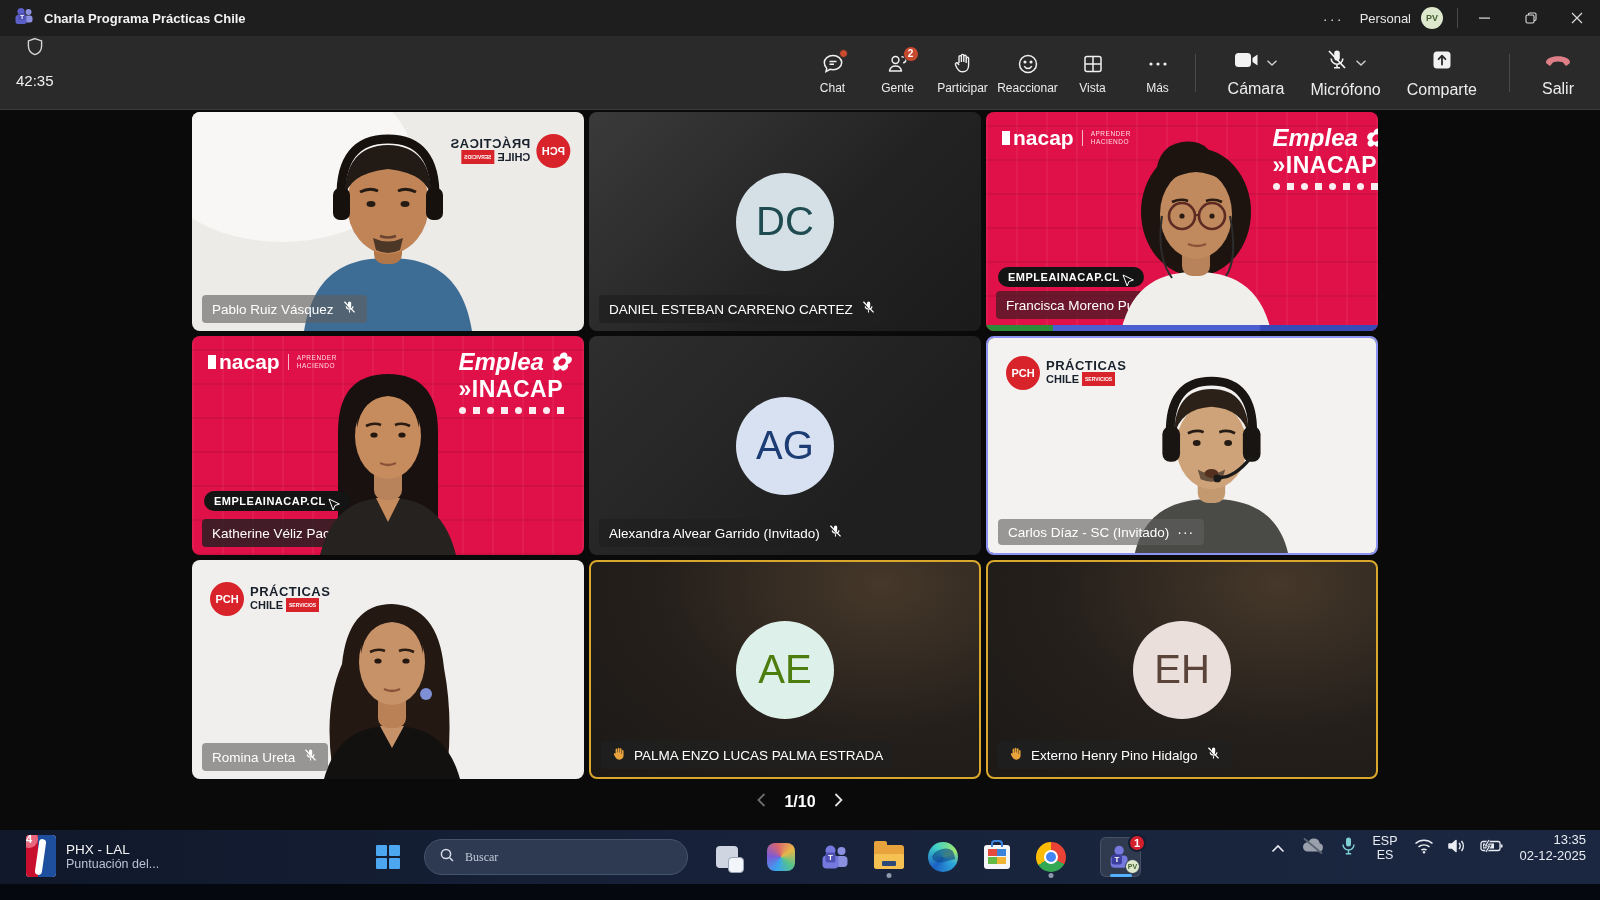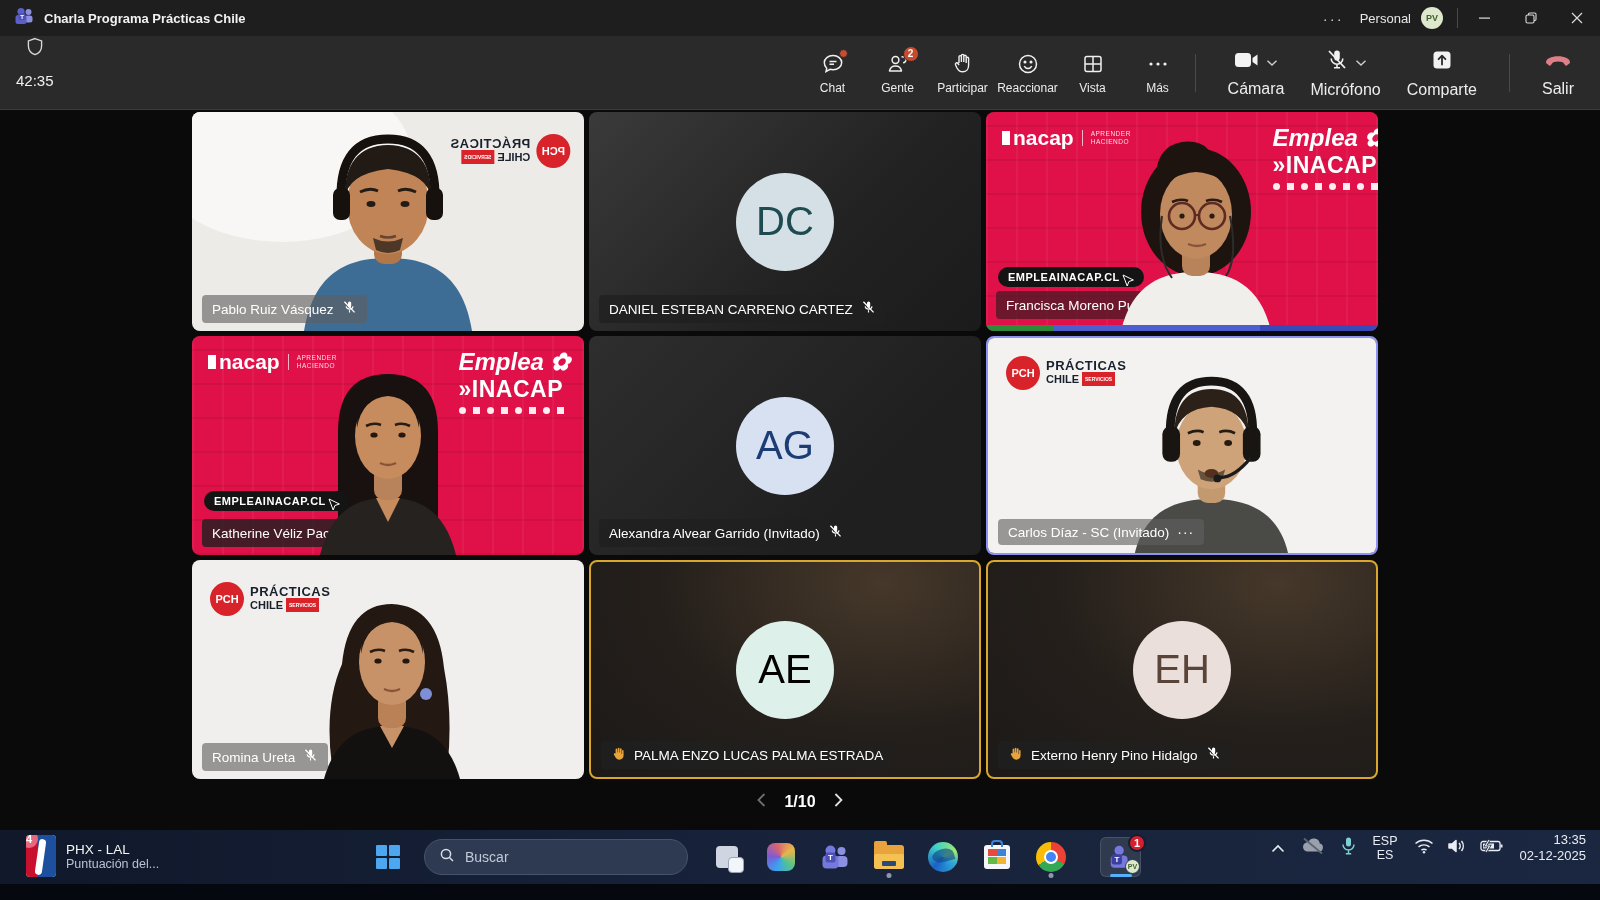--- a/index.html
+++ b/index.html
@@ -112,22 +112,22 @@
   .nba-red { position:absolute; left:0; top:0; width:40%; height:100%; background:#c8102e; }
   .nba-stripe { position:absolute; left:11px; top:4px; width:7px; height:36px; background:#fff; border-radius:4px; transform:rotate(8deg); }
   .nba-badge { position:absolute; top:-5px; left:-6px; width:18px; height:18px; border-radius:50%;
     background:#e8677d; color:#fff; font-size:11px; font-weight:bold; display:flex; align-items:center; justify-content:center; }
   .widget-title { font-size:13.5px; color:#f4f4f4; }
   .widget-sub { font-size:12.5px; color:#b9c2d0; }
   .startbtn { position:absolute; left:370px; top:10px; width:36px; height:34px; display:flex;
     align-items:center; justify-content:center; }
   .searchpill { position:absolute; left:424px; top:9px; width:264px; height:36px; border-radius:18px;
     background:#2e3a52; border:1px solid #46536d; display:flex; align-items:center; gap:10px; padding:0 14px; }
-  .searchpill input { background:transparent; border:none; outline:none; color:#0ea5e9; font-size:14px;
-    width:180px; font-family:Liberation Sans, sans-serif; }
+  .searchpill input { background:transparent; border:none; outline:none; color:#0ea5e9; font-size:12px;
+    width:180px; font-family:Liberation Serif, serif; }
   .searchpill input::placeholder { color:#c2cad8; }
   .tk-icons { position:absolute; left:706px; top:7px; display:flex; gap:13px; }
   .tk-btn { width:41px; height:40px; border-radius:6px; display:flex; align-items:center; justify-content:center;
     position:relative; }
   .tk-dot { position:absolute; bottom:-1px; left:50%; transform:translateX(-50%); width:5px; height:5px;
     border-radius:3px; background:#8f98ab; }
   .tk-active { background:rgba(255,255,255,.10); border:1px solid rgba(255,255,255,.12); }
   .tk-underline { position:absolute; bottom:-1px; left:50%; transform:translateX(-50%); width:22px; height:3px;
     border-radius:2px; background:#53b1fd; }
   .tk-badge { position:absolute; top:-4px; right:-6px; width:18px; height:18px; border-radius:50%;
@@ -595,21 +595,21 @@
             <svg width="15" height="15" viewBox="0 0 16 16" fill="none" stroke="#fff" stroke-width="1.2">
               <rect x="6.4" y="1.6" width="3.4" height="6.6" rx="1.7" fill="#fff" stroke="none"></rect>
               <path d="M4.4 6.8a3.8 3.8 0 0 0 7.4 0M8 10.8v2.4"></path>
               <path d="M2.6 1.8l10.8 11.4" stroke-width="1.4"></path>
               </svg>
           </span>
         </div>
       </div>
 
       <div class="tile warm hand">
-        <div class="avatar-circle" style="background:#ddf0ea; color:#000000;">AE</div>
+        <div class="avatar-circle" style="background:#ddf0ea; color:#4d7c0f;">AE</div>
         <div class="name-label">
           <span>
             <svg width="15" height="15" viewBox="0 0 16 16">
               <path fill="#e8a33d" d="M4.9 7.8V3.6c0-.5.4-.9.9-.9s.9.4.9.9V7h.5V2.7c0-.5.4-.9.9-.9s.9.4.9.9V7h.5V3.2c0-.5.4-.9.9-.9s.9.4.9.9v5.3h.5V5c0-.4.4-.8.8-.8s.8.4.8.8v5.2c0 2.5-2 4.4-4.4 4.4-2 0-3.4-1-4.3-2.7l-1.5-2.7c-.3-.5-.1-1.1.4-1.4.4-.2 1-.1 1.3.3z"></path>
               </svg>
           </span>
           <span>PALMA ENZO LUCAS PALMA ESTRADA</span>
         </div>
       </div>
 

